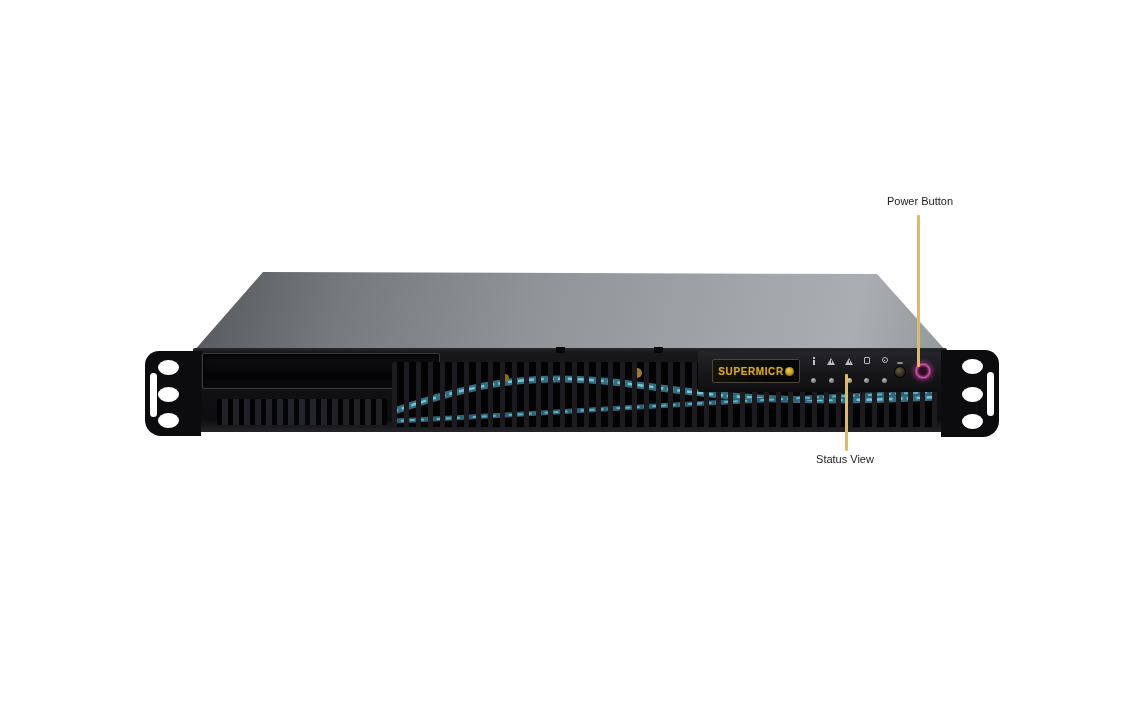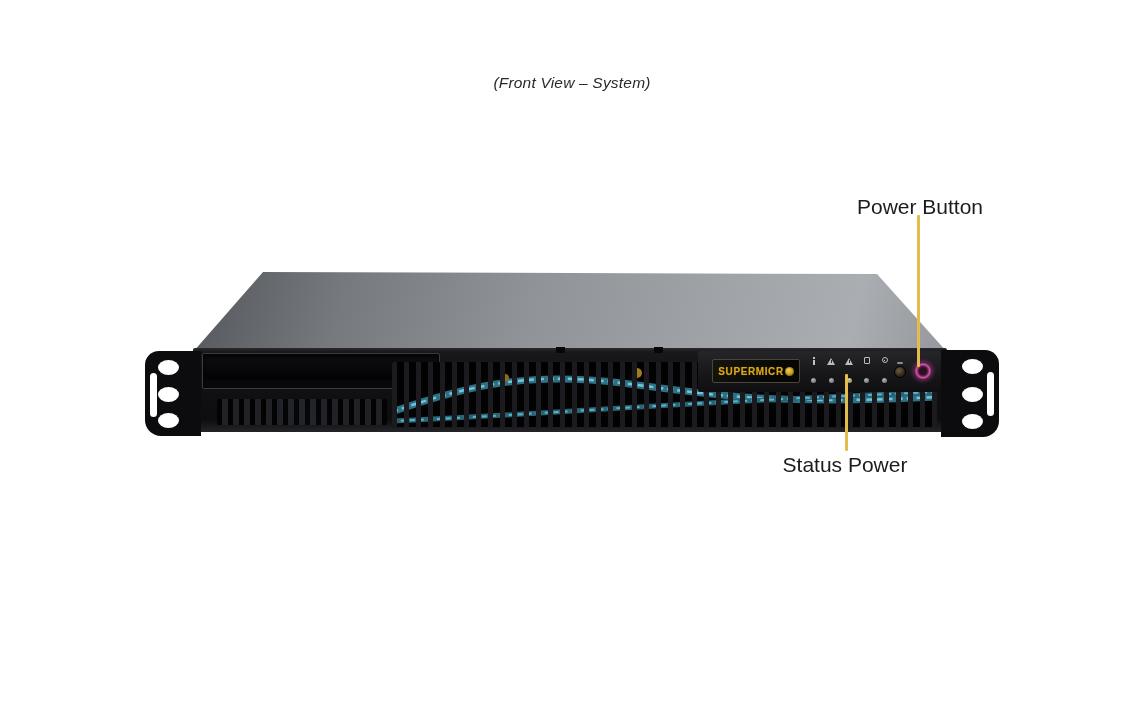--- a/index.html
+++ b/index.html
@@ -7,21 +7,21 @@
     position:relative;width:1144px;height:720px;background:#ffffff;overflow:hidden;
     font-family:"Liberation Sans", sans-serif;
   }
   .abs{position:absolute;}
 
   
   .fig-title{
     left:0;right:0;top:74px;text-align:center;
     font-size:15.5px;font-style:italic;color:#2b2b2b;letter-spacing:.2px;
   }
-  .ann-label{font-size:21px;color:#1c1c1c;text-align:center;width:160px;}
+  .ann-label{font-size:11px;color:#1c1c1c;text-align:center;width:160px;}
   .power-label{left:840px;top:195px;}
   .status-label{left:765px;top:453px;}
   .pointer-line{width:3px;background:#E3BC4D;z-index:9;border-radius:1px;}
   .power-line{left:917px;top:215px;height:152px;}
   .status-line{left:845px;top:374px;height:77px;}
 
   
   .top-face{
     left:193px;top:270px;width:754px;height:82px;z-index:1;
     clip-path:polygon(70px 2px,684px 4px,754px 82px,0px 82px);
@@ -103,21 +103,20 @@
   .ear-right .h1{left:21px;top:9px;} .ear-right .h2{left:21px;top:37px;} .ear-right .h3{left:21px;top:64px;}
   .ear-slit{width:7px;height:44px;background:#fff;border-radius:4px;top:22px;}
   .ear-left .ear-slit{left:5px;}
   .ear-right .ear-slit{right:5px;}
 </style>
 </head>
 <body>
 
 <div class="stage">
 
-  <div class="abs fig-title">(Front View – System)</div>
 
   <div class="abs ann-label power-label">Power Button</div>
   <div class="abs pointer-line power-line"></div>
 
   <div class="abs top-face"></div>
 
   <div class="abs front-face">
     <div class="abs latch-notch" style="left:363px;"></div>
     <div class="abs latch-notch" style="left:461px;"></div>
 
@@ -181,15 +180,15 @@
     <div class="abs ear-hole h3"></div>
   </div>
   <div class="abs ear ear-right">
     <div class="abs ear-hole h1"></div>
     <div class="abs ear-hole h2"></div>
     <div class="abs ear-hole h3"></div>
     <div class="abs ear-slit"></div>
   </div>
 
   <div class="abs pointer-line status-line"></div>
-  <div class="abs ann-label status-label">Status Power</div>
+  <div class="abs ann-label status-label">Status View</div>
 
 </div>
 
 </body></html>

